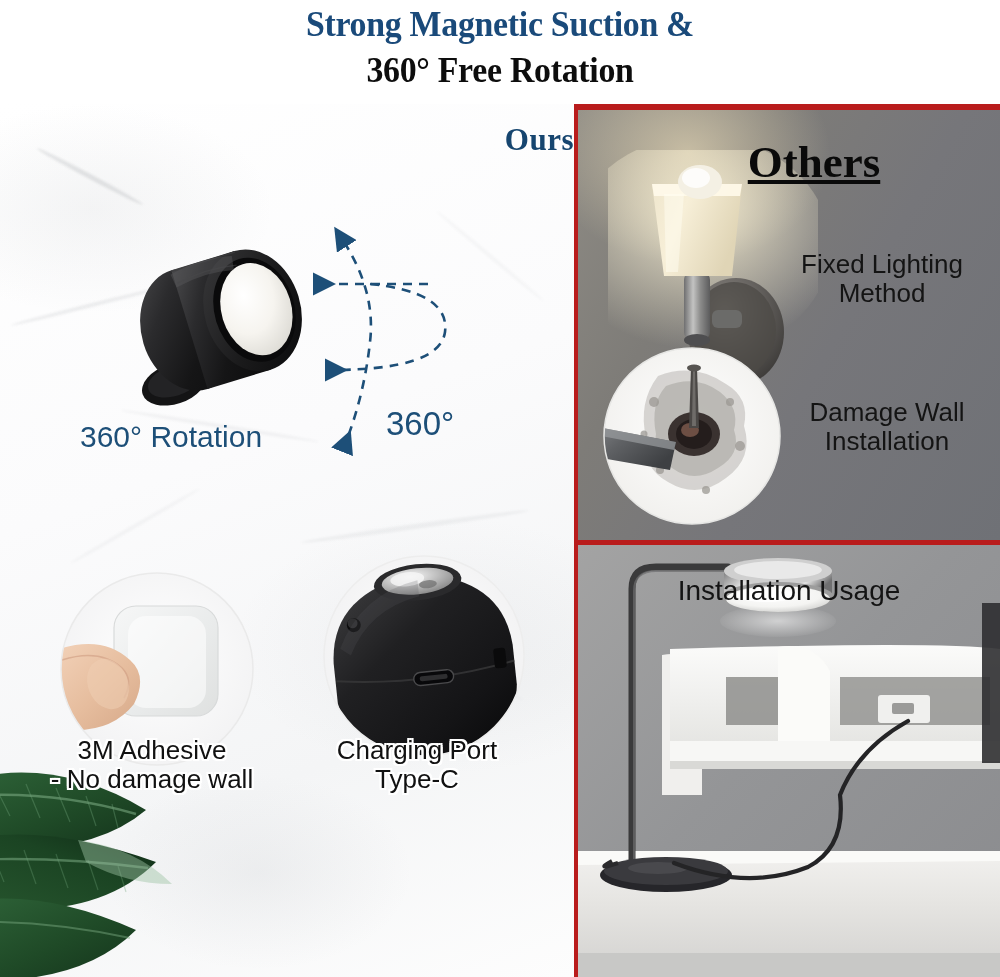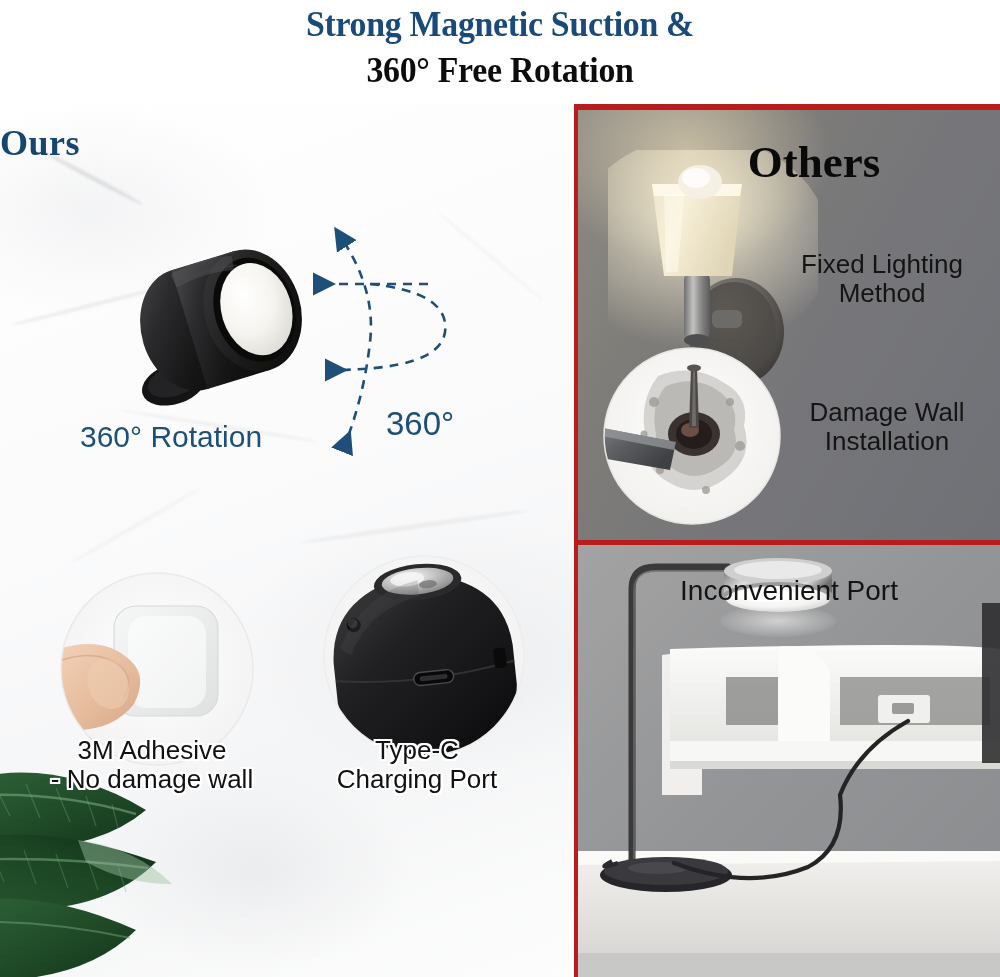--- a/index.html
+++ b/index.html
@@ -38,22 +38,22 @@
     overflow:hidden;
     background:
       radial-gradient(ellipse 260px 150px at 16% 12%, rgba(150,155,160,.10), rgba(0,0,0,0) 70%),
       radial-gradient(ellipse 300px 180px at 78% 62%, rgba(150,155,160,.09), rgba(0,0,0,0) 72%),
       radial-gradient(ellipse 220px 140px at 45% 88%, rgba(140,145,152,.10), rgba(0,0,0,0) 70%),
       linear-gradient(160deg,#ffffff 0%,#fbfbfc 40%,#f4f5f6 72%,#fdfdfd 100%);
   }
   .vein{position:absolute;background:rgba(120,126,134,.18);border-radius:50%;filter:blur(1.2px);}
 
   .ours-head{
-    position:absolute;left:0;top:18px;width:574px;text-align:left;
-    font-family:"Liberation Serif", serif;font-weight:bold;font-size:36px;
+    position:absolute;left:0;top:18px;width:574px;text-align:right;
+    font-family:"Liberation Serif", serif;font-weight:bold;font-size:31px;
     color:#16456f;letter-spacing:.5px;z-index:12;
     text-shadow:0 1px 2px rgba(255,255,255,.8);
   }
   #puck{
     position:absolute;left:128px;top:128px;width:186px;height:180px;z-index:10;
   }
   
   #rot-svg{position:absolute;left:300px;top:118px;width:250px;height:250px;z-index:11;}
   .deg-label{
     position:absolute;left:386px;top:270px;z-index:12;
@@ -91,21 +91,21 @@
       radial-gradient(ellipse 230px 180px at 26% 10%, rgba(255,238,196,.55), rgba(0,0,0,0) 62%),
       linear-gradient(120deg,#8e8b84 0%,#7e7c78 30%,#76767a 58%,#6f7176 100%);
   }
   .right-bottom{
     position:absolute;left:578px;top:545px;width:422px;height:432px;overflow:hidden;
     background:linear-gradient(165deg,#9a9a9a 0%,#8f9093 40%,#85868a 100%);
   }
   .others-head{
     position:absolute;left:0;top:26px;width:422px;text-align:center;
     font-family:"Liberation Serif", serif;font-weight:bold;font-size:45px;
-    color:#0a0a0a;z-index:22;padding-left:50px;box-sizing:border-box;
+    color:#0a0a0a;z-index:22;padding-left:50px;box-sizing:border-box;text-decoration:underline;
   }
   .rtext{
     position:absolute;z-index:24;text-align:center;
     font-family:"Liberation Sans", sans-serif;color:#141414;line-height:1.12;
   }
   #t-fixed{left:186px;top:140px;width:236px;font-size:26px;}
   #t-damage{left:196px;top:288px;width:226px;font-size:26px;}
   #t-inconv{left:0px;top:30px;width:422px;font-size:28px;}
 
   #sconce{position:absolute;left:30px;top:40px;width:210px;height:270px;z-index:20;}
@@ -269,22 +269,22 @@
         </g>
       </g>
       <circle cx="116" cy="112" r="100" fill="none" stroke="#ededed" stroke-width="1.5"></circle>
     </svg>
 
     <div class="cap" id="cap-adhesive">
       <div>3M Adhesive</div>
       <div>- No damage wall</div>
     </div>
     <div class="cap" id="cap-usbc">
+      <div>Charging Port</div>
       <div>Type-C</div>
-      <div>Charging Port</div>
     </div>
 
     <svg id="leaves" viewBox="0 0 250 240">
       <defs>
         <linearGradient id="lf1" x1="0" y1="0" x2="1" y2="1">
           <stop offset="0%" stop-color="#2e6338"></stop>
           <stop offset="55%" stop-color="#1f4a27"></stop>
           <stop offset="100%" stop-color="#14331b"></stop>
         </linearGradient>
         <linearGradient id="lf2" x1="0" y1="1" x2="1" y2="0">
@@ -483,17 +483,17 @@
       <ellipse cx="88" cy="330" rx="66" ry="17" fill="#26262a"></ellipse>
       <ellipse cx="88" cy="326" rx="62" ry="14" fill="#3a3a3e"></ellipse>
       <ellipse cx="80" cy="323" rx="30" ry="6" fill="#55555a" opacity=".55"></ellipse>
 
       <path d="M 40 318 Q 16 326 34 316" fill="none" stroke="#2a2a2c" stroke-width="4"></path>
       <path d="M 96 318 Q 170 346 230 322 Q 268 302 262 250 Q 280 204 330 176" fill="none" stroke="#242426" stroke-width="4.2" stroke-linecap="round"></path>
 
       <rect x="404" y="58" width="18" height="160" fill="#2f2f31" opacity=".9"></rect>
     </svg>
     <div class="rtext" id="t-inconv">
-      <span>Inconvenient Port</span>
+      <span>Installation Usage</span>
     </div>
   </div>
 
 </div>
 
 </body></html>

